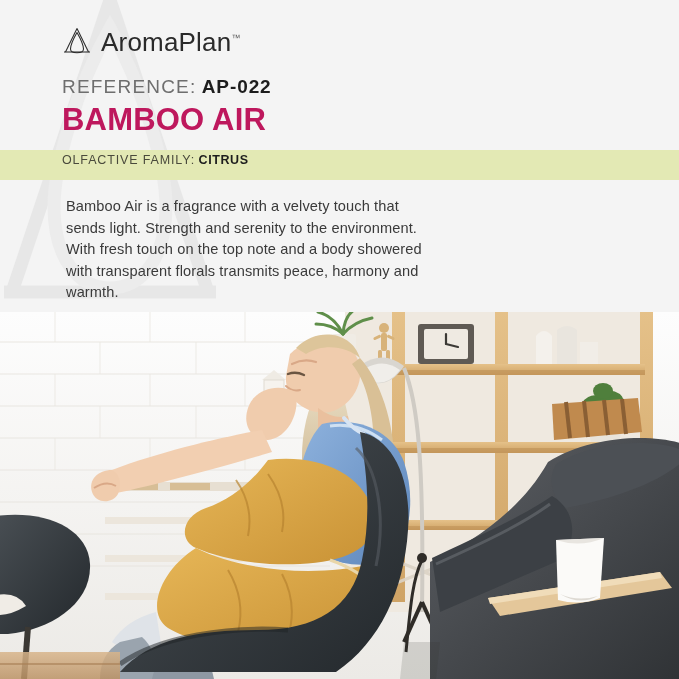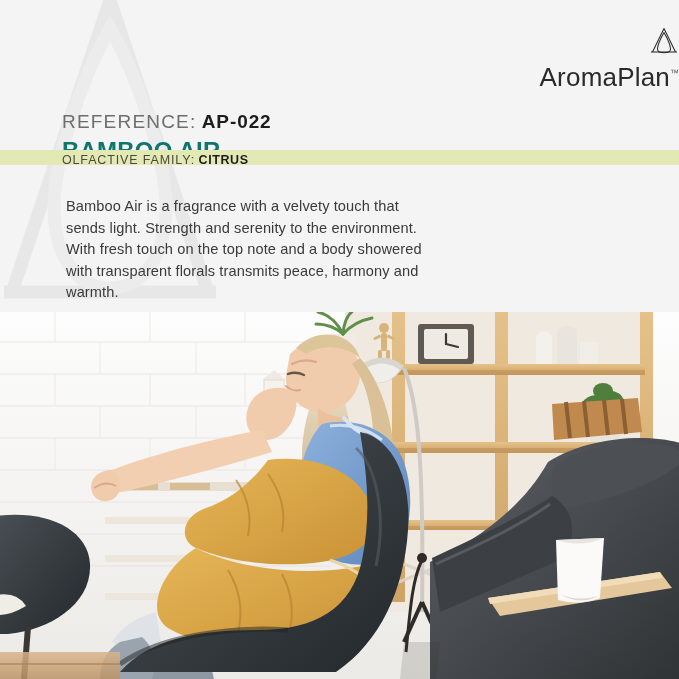--- a/index.html
+++ b/index.html
@@ -19,21 +19,21 @@
   }
   .watermark{
     position:absolute;left:-10px;top:-8px;width:240px;height:330px;
     opacity:1;pointer-events:none;
   }
   .watermark svg{display:block;width:100%;height:100%;}
 
   .info-inner{position:relative;padding:0 0 0 62px;}
 
   
-  .logo-row{display:flex;align-items:flex-end;gap:9px;padding-top:26px;flex-direction:column;}
+  .logo-row{display:flex;align-items:flex-end;gap:9px;padding-top:26px;}
   .logo-mark{width:30px;height:30px;flex:0 0 auto;}
   .logo-mark svg{display:block;width:100%;height:100%;}
   .logo-word{
     font-size:26px;color:#2a2a2a;letter-spacing:.2px;
     line-height:1;position:relative;top:-1px;font-weight:400;
   }
   .logo-tm{font-size:9px;vertical-align:super;color:#5a5a5a;letter-spacing:0;}
 
   .tagline{
     margin-top:11px;
@@ -42,27 +42,27 @@
   }
 
   .reference-line{
     margin-top:21px;font-size:19px;line-height:1.1;white-space:nowrap;
   }
   .ref-label{color:#6e6e6e;letter-spacing:1.2px;font-weight:400;}
   .ref-value{color:#1d1d1d;letter-spacing:.9px;font-weight:bold;}
 
   .product-title{
     margin-top:5px;
-    font-size:24px;font-weight:bold;color:#0f766e;
+    font-size:31px;font-weight:bold;color:#be185d;
     letter-spacing:.2px;line-height:1.12;
   }
 
   
   .family-band{
-    position:absolute;left:0;top:150px;width:679px;height:15px;
+    position:absolute;left:0;top:150px;width:679px;height:30px;
     background:#e3e9b4;
   }
   .family-band .band-text{
     position:absolute;left:62px;top:3px;
     font-size:12.5px;line-height:1.2;white-space:nowrap;
   }
   .fam-label{color:#4a4a3c;letter-spacing:.85px;font-weight:400;}
   .fam-value{color:#1d1d1d;letter-spacing:.6px;font-weight:bold;}
 
   .description{

